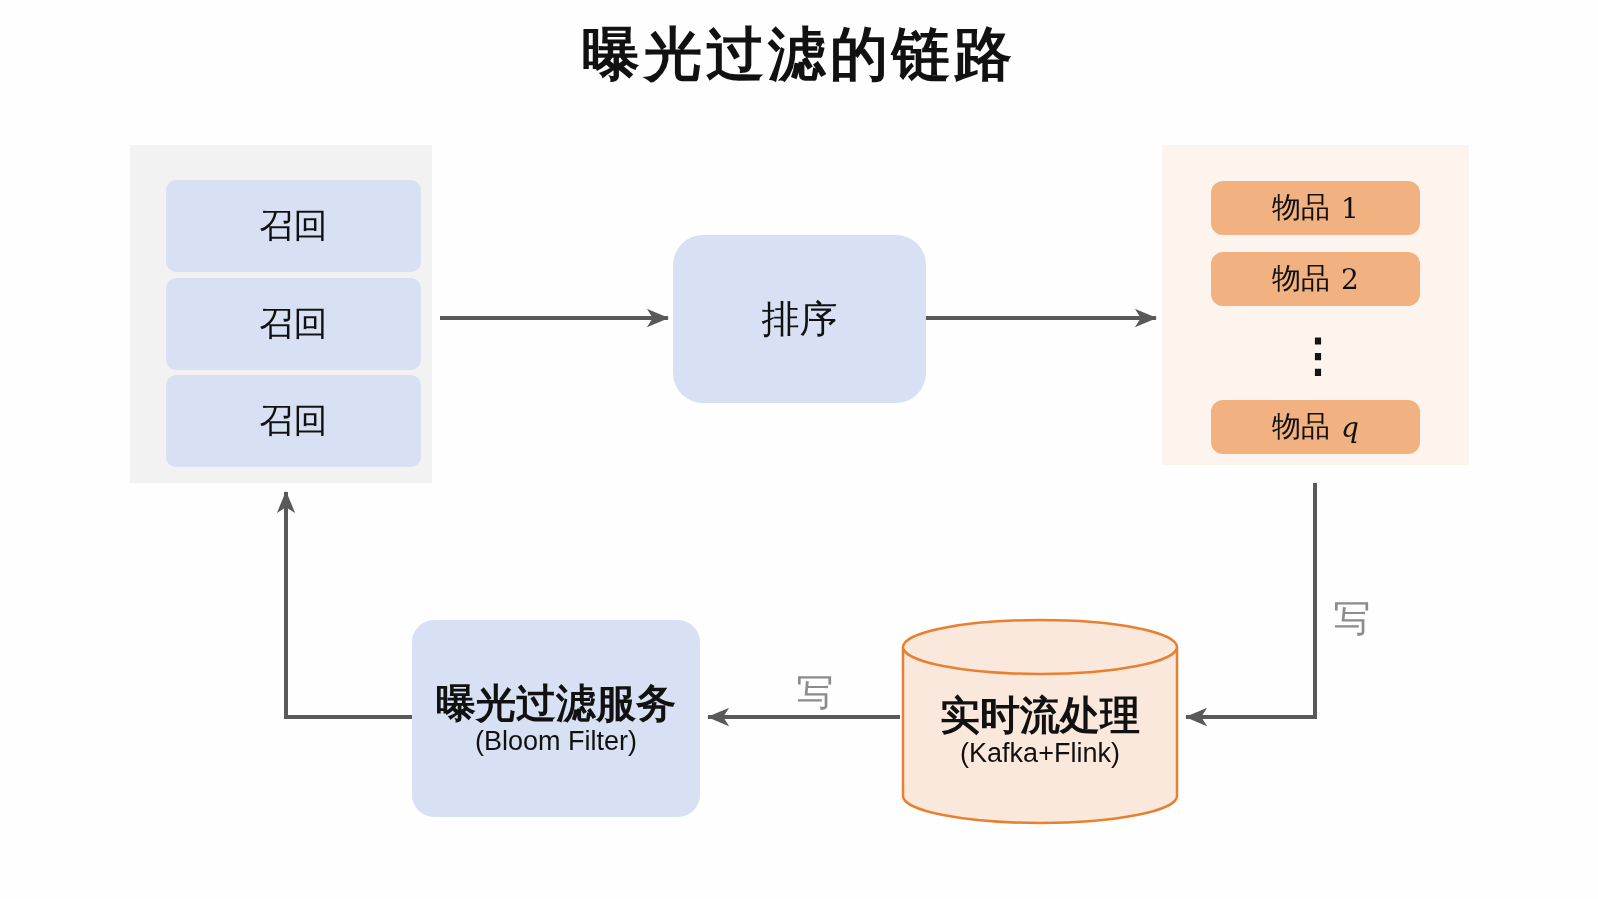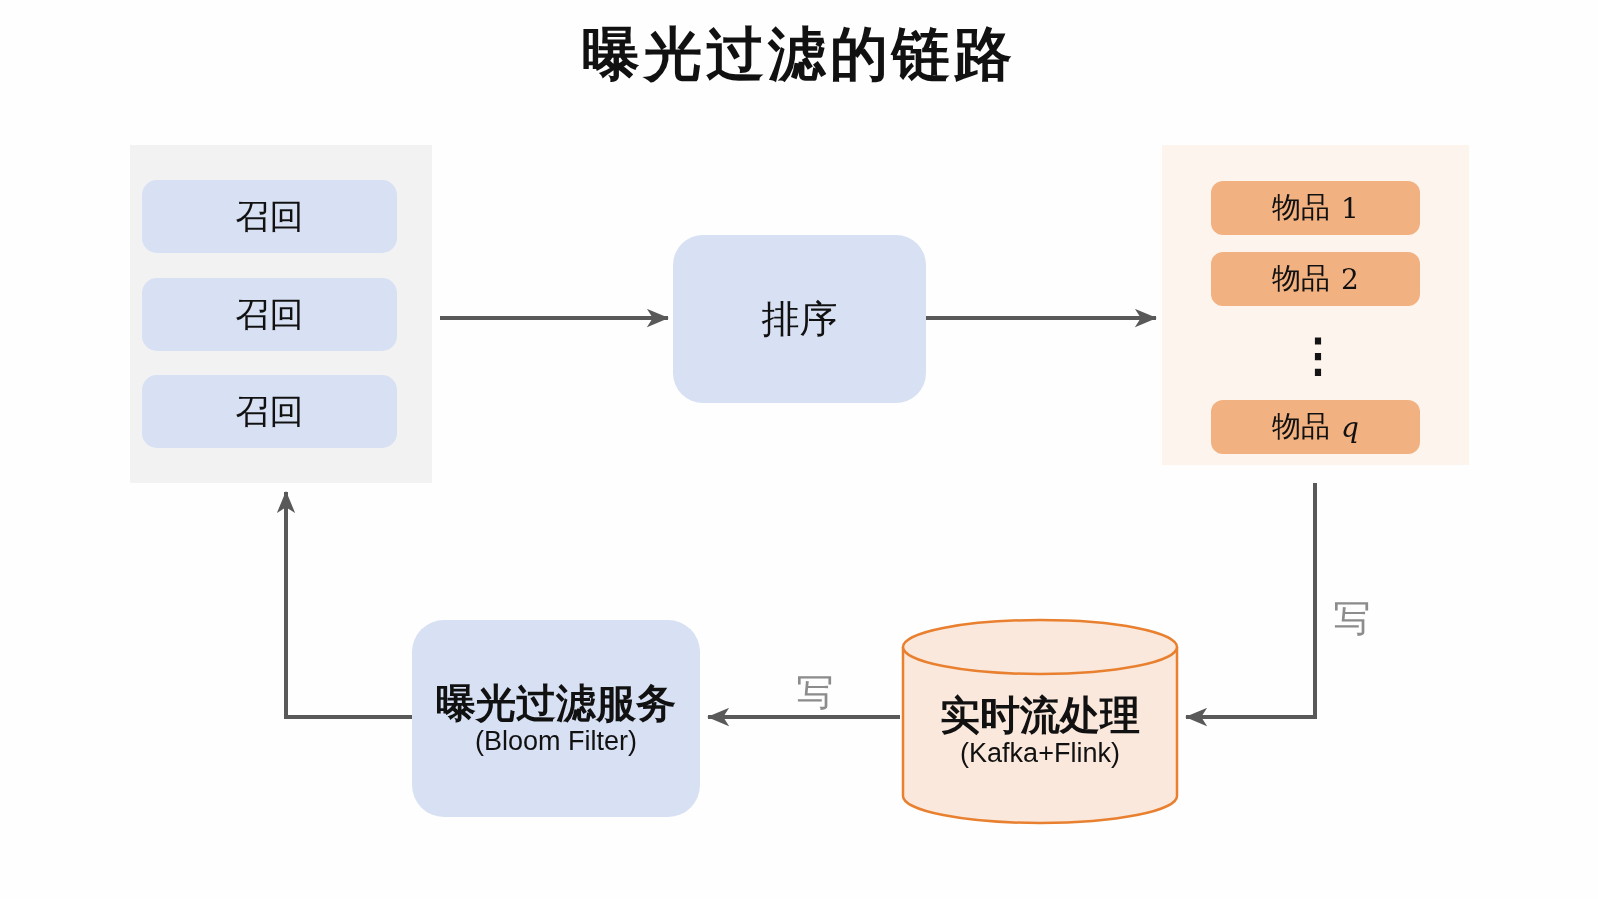--- a/index.html
+++ b/index.html
@@ -19,36 +19,36 @@
   }
 
   
   .panel{position:absolute;}
   .recall-panel{left:130px;top:145px;width:302px;height:338px;background:var(--panel-gray,#F2F2F3);}
   .items-panel{left:1162px;top:145px;width:307px;height:320px;background:var(--panel-cream,#FDF4ED);}
 
   
   .node{position:absolute;display:flex;align-items:center;justify-content:center;}
   .blue{background:var(--node-blue,#D7E1F3);}
-  .recall{left:12px;width:255px;height:73px;border-radius:15px;font-size:34px;font-weight:500;}
+  .recall{left:36px;width:255px;height:92px;border-radius:10px;font-size:34px;font-weight:500;}
   .recall-1{top:35px;} .recall-2{top:133px;} .recall-3{top:230px;}
   .ranking{left:673px;top:235px;width:253px;height:168px;border-radius:30px;font-size:38px;font-weight:500;}
 
   .item{left:49px;width:209px;height:54px;border-radius:12px;background:var(--node-orange,#F2B181);
         font-size:29px;font-weight:500;}
   .item-1{top:36px;} .item-2{top:107px;} .item-q{top:255px;}
   .suffix{font-family:"DejaVu Serif",serif;margin-left:11px;font-size:28px;}
   .math-italic{font-style:italic;}
   .ellipsis{
     position:absolute;left:133px;top:186px;width:40px;text-align:center;
     font-size:46px;font-weight:bold;line-height:1.05;color:#141414;
   }
 
   
-  .service{left:412px;top:620px;width:288px;height:197px;border-radius:32px;flex-direction:column;}
+  .service{left:412px;top:620px;width:288px;height:197px;border-radius:22px;flex-direction:column;}
   .node-title{font-size:40px;font-weight:600;line-height:1.15;}
   .node-sub{font-size:27px;font-weight:400;}
 
   
   .cyl-svg{position:absolute;left:900px;top:616px;width:280px;height:212px;}
   .cyl-shape{fill:var(--cylinder-fill,#FAE8DC);stroke:var(--cylinder-stroke,#E8802F);stroke-width:2.5px;}
   .cyl-text{
     position:absolute;left:900px;top:646px;width:280px;height:168px;
     display:flex;flex-direction:column;align-items:center;justify-content:center;text-align:center;
   }

